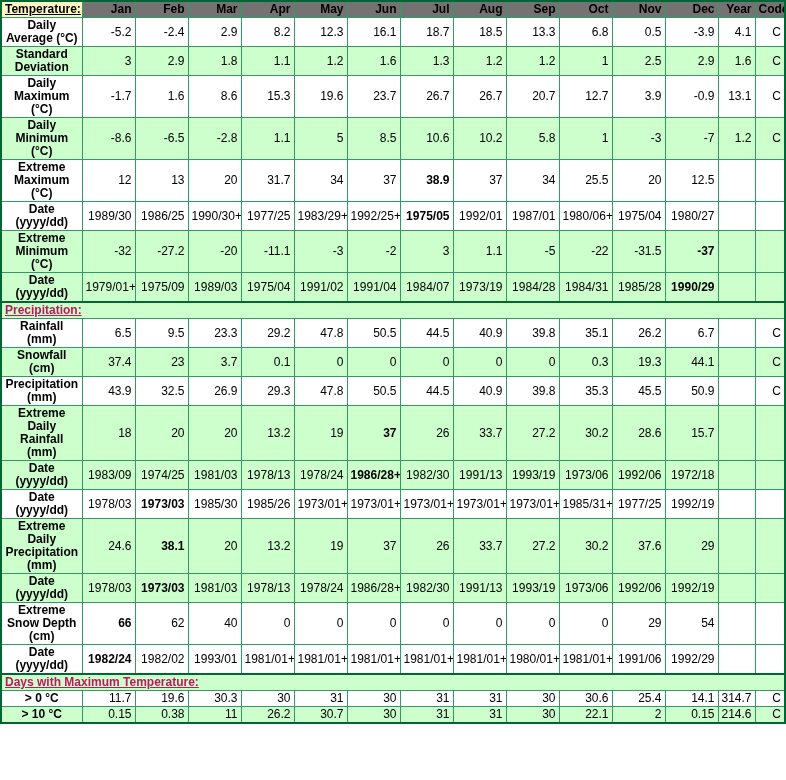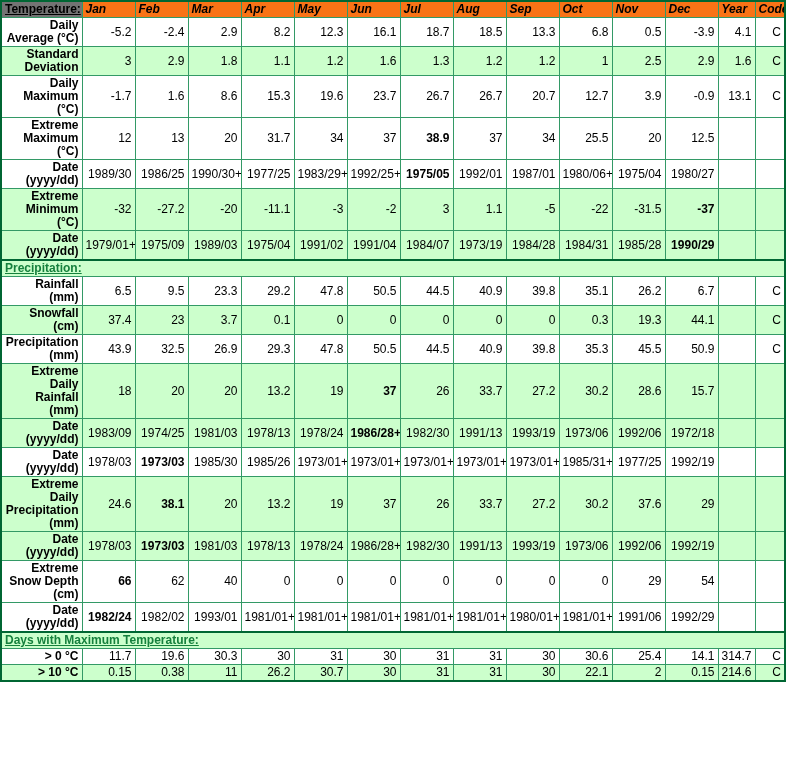--- a/index.html
+++ b/index.html
@@ -17,48 +17,47 @@
     padding:1px 3px;
     color:#000;
     overflow:hidden;
     vertical-align:middle;
   }
   th.corner{
     text-align:left;
     color:#800080;
     font-weight:bold;
     text-decoration:underline;
-    background:#737373;
+    background:#fef9c3;
   }
   th.month, th.yr, th.cd{
     color:#0000CC;
     font-weight:bold;
-    text-align:left;
-    background:#f97316;
-    font-style:italic;
+    text-align:right;
+    background:#737373;
   }
   td.label{
     color:#0000CC;
     font-weight:bold;
-    text-align:right;
+    text-align:center;
   }
   td.val, td.year, td.code{
     text-align:right;
     padding-right:4px;
   }
   td.code{text-align:right;}
   tr.w td{background:#FFFFFF;}
   tr.g td{background:#CCFFCC;}
   tr.section td{
     background:#CCFFCC;
     border-top:2px solid #006633;
     text-align:left;
   }
   tr.section span.seclink{
-    color:#15803d;
+    color:#be185d;
     font-weight:bold;
     text-decoration:underline;
   }
   td.bold{font-weight:bold;}
 </style>
 </head>
 <body>
 
 <table class="climate">
   <colgroup>
@@ -140,20 +139,37 @@
         <td class="val">23.7</td>
         <td class="val">26.7</td>
         <td class="val">26.7</td>
         <td class="val">20.7</td>
         <td class="val">12.7</td>
         <td class="val">3.9</td>
         <td class="val">-0.9</td>
         <td class="year">13.1</td>
         <td class="code">C</td>
       </tr>
+      <tr class="g">
+        <td class="label">Daily Minimum (°C)</td>
+        <td class="val">-8.6</td>
+        <td class="val">-6.5</td>
+        <td class="val">-2.8</td>
+        <td class="val">1.1</td>
+        <td class="val">5</td>
+        <td class="val">8.5</td>
+        <td class="val">10.6</td>
+        <td class="val">10.2</td>
+        <td class="val">5.8</td>
+        <td class="val">1</td>
+        <td class="val">-3</td>
+        <td class="val">-7</td>
+        <td class="year">1.2</td>
+        <td class="code">C</td>
+      </tr>
       <tr class="w">
         <td class="label">Extreme Maximum (°C)</td>
         <td class="val">12</td>
         <td class="val">13</td>
         <td class="val">20</td>
         <td class="val">31.7</td>
         <td class="val">34</td>
         <td class="val">37</td>
         <td class="val bold">38.9</td>
         <td class="val">37</td>

